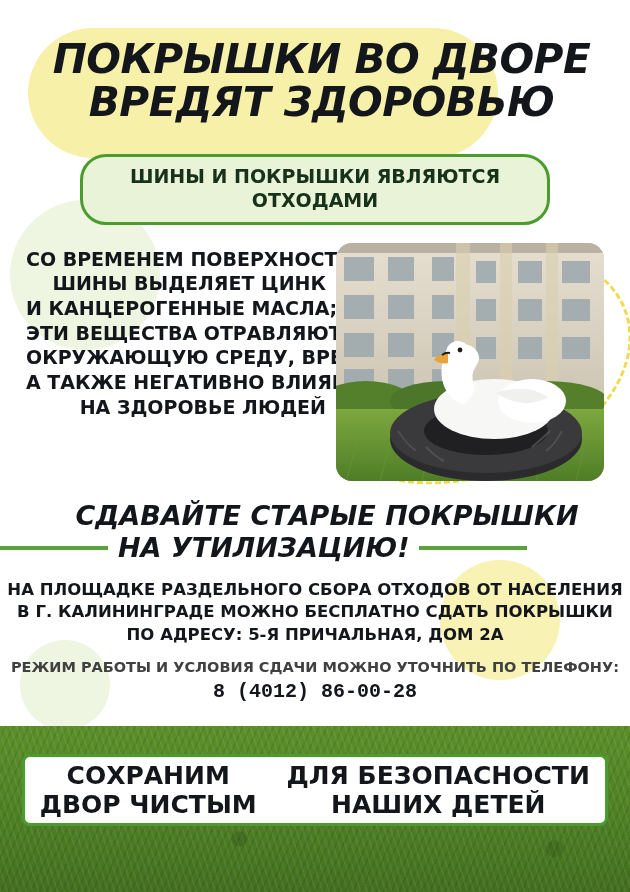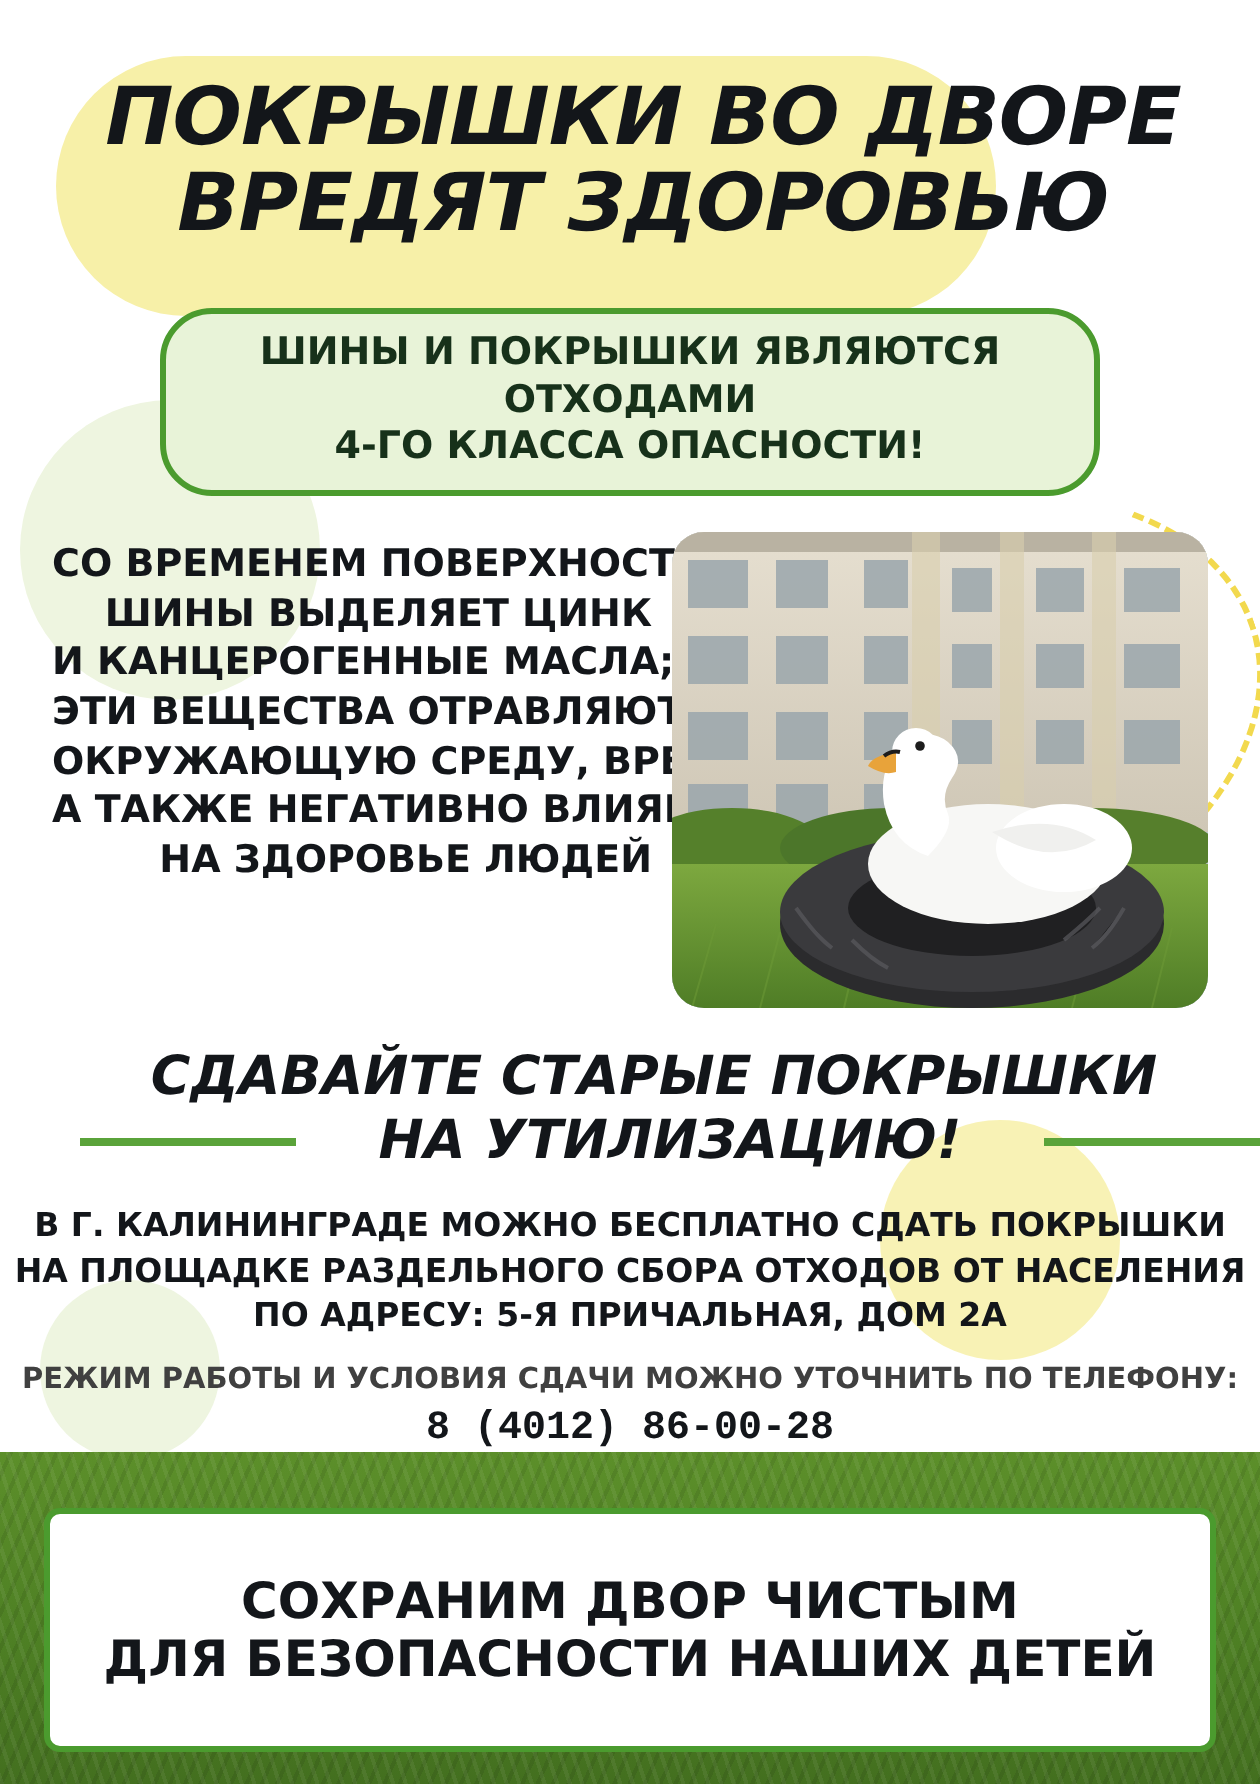--- a/index.html
+++ b/index.html
@@ -164,23 +164,23 @@
     font-style: italic;
     font-size: 27px;
     color: #13161a;
     line-height: 1.12;
     text-transform: uppercase;
     padding-left: 24px;
   }
   .cta-row {
     display: flex;
     align-items: center;
-    justify-content: space-between;
+    justify-content: flex-start;
+    gap: 10px;
     margin-top: 2px;
-    margin-left: 40px;
   }
   .cta-rule {
     height: 4px;
     width: 108px;
     background: #5aa33a;
   }
   .cta .c2 {
     font-family: "DejaVu Sans", sans-serif;
     font-weight: bold;
     font-style: italic;
@@ -247,27 +247,27 @@
       radial-gradient(circle at 88% 74%, rgba(0,0,0,.10) 0 8px, transparent 9px),
       repeating-linear-gradient(72deg, rgba(255,255,255,.06) 0 2px, transparent 2px 6px),
       repeating-linear-gradient(-66deg, rgba(0,0,0,.08) 0 2px, transparent 2px 7px),
       linear-gradient(180deg, #5c8f2a 0%, #4e8024 55%, #436f1f 100%);
   }
   .footer-band {
     position: absolute;
     left: 22px;
     top: 28px;
     width: 586px;
-    height: 122px;
+    height: 72px;
     background: #ffffff;
     border: 3px solid #4b9b2e;
     border-radius: 8px;
     box-sizing: border-box;
     display: flex;
-    flex-direction: column;
+    flex-direction: row;
     align-items: center;
     justify-content: center;
   }
   .footer-band .f {
     font-family: "DejaVu Sans", sans-serif;
     font-weight: bold;
     font-size: 25px;
     color: #13161a;
     line-height: 1.18;
     text-transform: uppercase;
@@ -285,21 +285,20 @@
   <div class="blob blob-green-mid"></div>
   <div class="dashed-arc"></div>
 
   <div class="headline">
     <div class="line">ПОКРЫШКИ ВО ДВОРЕ</div>
     <div class="line">ВРЕДЯТ ЗДОРОВЬЮ</div>
   </div>
 
   <div class="pill">
     <div class="pill-line">ШИНЫ И ПОКРЫШКИ ЯВЛЯЮТСЯ ОТХОДАМИ</div>
-    <div class="pill-line">4-ГО КЛАССА ОПАСНОСТИ!</div>
   </div>
 
   <div class="mid">
     <div class="mid-text">
       <div class="ml">СО ВРЕМЕНЕМ ПОВЕРХНОСТЬ</div>
       <div class="ml">ШИНЫ ВЫДЕЛЯЕТ ЦИНК</div>
       <div class="ml">И КАНЦЕРОГЕННЫЕ МАСЛА;</div>
       <div class="ml">ЭТИ ВЕЩЕСТВА ОТРАВЛЯЮТ</div>
       <div class="ml">ОКРУЖАЮЩУЮ СРЕДУ, ВРЕДЯТ</div>
       <div class="ml">А ТАКЖЕ НЕГАТИВНО ВЛИЯЮТ</div>
@@ -396,22 +395,22 @@
   <div class="cta">
     <div class="c1">СДАВАЙТЕ СТАРЫЕ ПОКРЫШКИ</div>
     <div class="cta-row">
       <span class="cta-rule"></span>
       <span class="c2">НА УТИЛИЗАЦИЮ!</span>
       <span class="cta-rule"></span>
     </div>
   </div>
 
   <div class="addr">
+    <div class="a">НА ПЛОЩАДКЕ РАЗДЕЛЬНОГО СБОРА ОТХОДОВ ОТ НАСЕЛЕНИЯ</div>
     <div class="a">В Г. КАЛИНИНГРАДЕ МОЖНО БЕСПЛАТНО СДАТЬ ПОКРЫШКИ</div>
-    <div class="a">НА ПЛОЩАДКЕ РАЗДЕЛЬНОГО СБОРА ОТХОДОВ ОТ НАСЕЛЕНИЯ</div>
     <div class="a">ПО АДРЕСУ: 5-Я ПРИЧАЛЬНАЯ, ДОМ 2А</div>
 
     <div class="phone-block">
       <div class="p1">РЕЖИМ РАБОТЫ И УСЛОВИЯ СДАЧИ МОЖНО УТОЧНИТЬ ПО ТЕЛЕФОНУ:</div>
       <div class="p2">8 (4012) 86-00-28</div>
     </div>
   </div>
 
   <div class="footer">
     <div class="footer-grass"></div>

